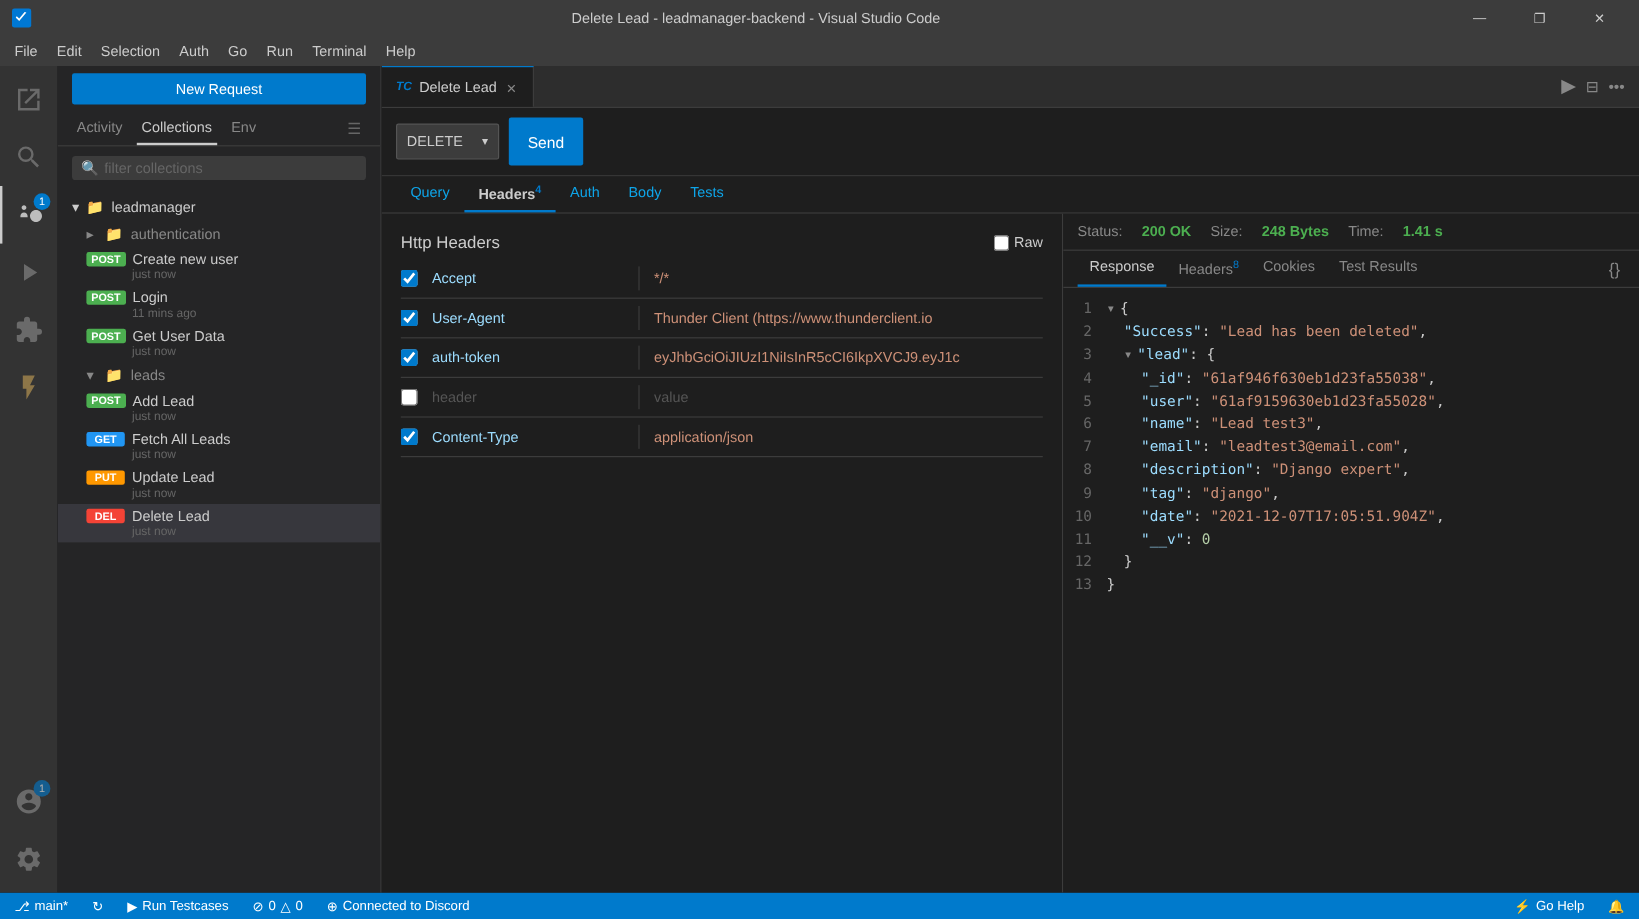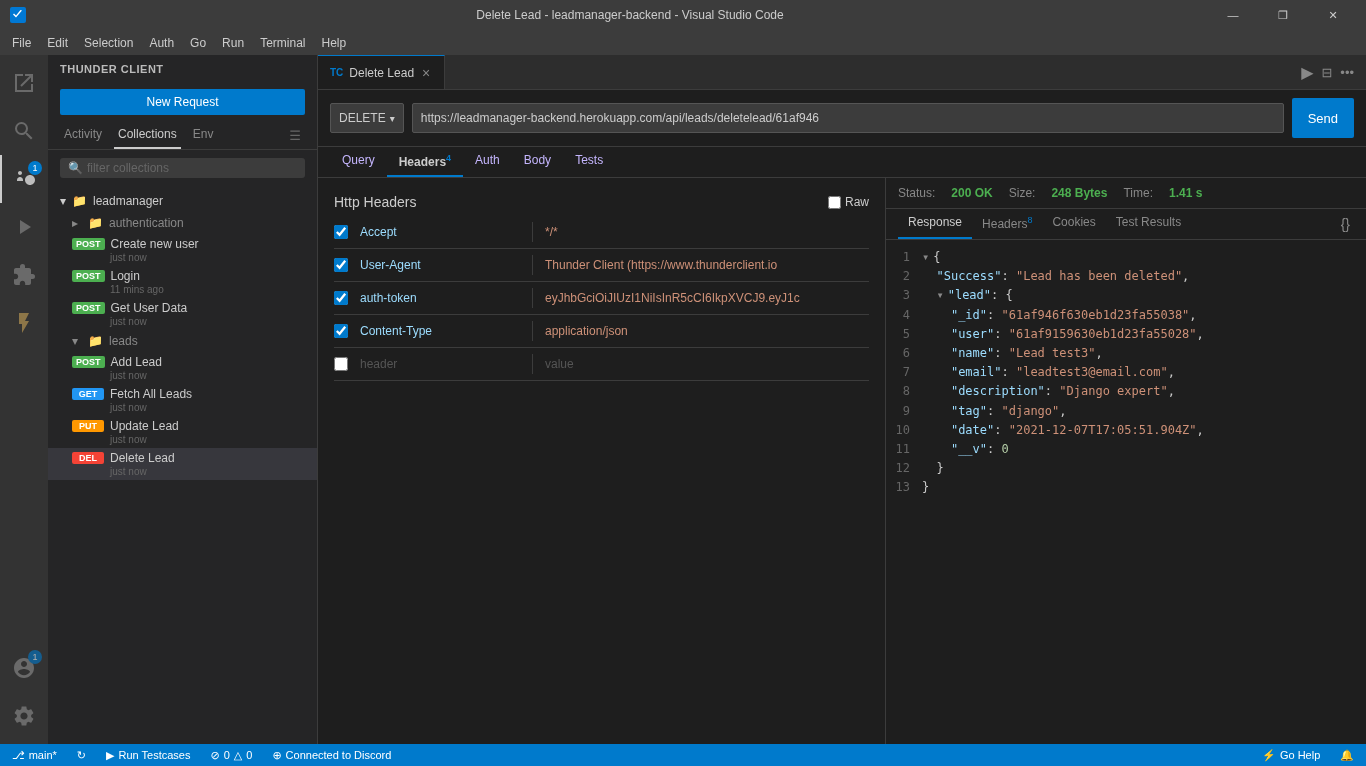--- a/index.html
+++ b/index.html
@@ -52,31 +52,31 @@
     .request-time { font-size: 10px; color: #666; margin-top: 1px; padding-left: 38px; }
 
     
     .editor-area { flex: 1; display: flex; flex-direction: column; background: #1e1e1e; overflow: hidden; }
 
     
     .tabs-bar { height: 35px; background: #2d2d2d; display: flex; align-items: stretch; border-bottom: 1px solid #3c3c3c; }
     .tab { display: flex; align-items: center; gap: 6px; padding: 0 12px; font-size: 12px; cursor: pointer; border-right: 1px solid #3c3c3c; color: #888; min-width: 120px; }
     .tab.active { background: #1e1e1e; color: #cccccc; border-top: 1px solid #007acc; }
     .tab-close { font-size: 14px; color: #888; cursor: pointer; padding: 2px; }
-    .tc-badge { font-size: 10px; color: #007acc; font-weight: bold; }
+    .tc-badge { font-size: 10px; color: #007acc; font-weight: bold; font-style: italic; }
 
     
     .request-bar { display: flex; align-items: center; gap: 8px; padding: 8px 12px; background: #1e1e1e; border-bottom: 1px solid #3c3c3c; }
-    .method-select { background: #3c3c3c; color: #cccccc; border: 1px solid #555; padding: 4px 8px; font-size: 12px; cursor: pointer; border-radius: 2px; display: flex; align-items: center; gap: 4px; height: 30px; }
+    .method-select { background: #3c3c3c; color: #cccccc; border: 1px solid #555; padding: 4px 8px; font-size: 12px; cursor: pointer; border-radius: 2px; display: flex; align-items: center; gap: 16px; height: 30px; }
     .url-input { flex: 1; background: #3c3c3c; border: 1px solid #555; color: #cccccc; padding: 4px 8px; font-size: 12px; border-radius: 2px; outline: none; height: 30px; }
     .send-btn { background: #007acc; color: white; border: none; padding: 4px 16px; font-size: 13px; cursor: pointer; border-radius: 2px; height: 40px; }
 
     
     .request-tabs { display: flex; padding: 0 12px; border-bottom: 1px solid #3c3c3c; background: #1e1e1e; }
-    .req-tab { padding: 6px 12px; font-size: 12px; cursor: pointer; color: #c4b5fd; border-bottom: 2px solid transparent; }
+    .req-tab { padding: 6px 12px; font-size: 12px; cursor: pointer; color: #0ea5e9; border-bottom: 2px solid transparent; }
     .req-tab.active { color: #cccccc; border-bottom: 2px solid #007acc; font-weight: bold; }
     .req-tab sup { font-size: 9px; color: #007acc; }
 
     
     .content-split { flex: 1; display: flex; overflow: hidden; }
 
     
     .request-panel { flex: 1; padding: 16px; overflow-y: auto; border-right: 1px solid #3c3c3c; }
     .headers-title { font-size: 14px; color: #cccccc; margin-bottom: 12px; display: flex; justify-content: space-between; align-items: center; }
     .raw-checkbox { display: flex; align-items: flex-end; gap: 4px; font-size: 12px; }
@@ -188,21 +188,20 @@
       </div>
       <div class="activity-icon">
         <svg viewBox="0 0 24 24" fill="currentColor" opacity="0.6">
             <path d="M19.14 12.94c.04-.3.06-.61.06-.94 0-.32-.02-.64-.07-.94l2.03-1.58c.18-.14.23-.41.12-.61l-1.92-3.32c-.12-.22-.37-.29-.59-.22l-2.39.96c-.5-.38-1.03-.7-1.62-.94l-.36-2.54c-.04-.24-.24-.41-.48-.41h-3.84c-.24 0-.43.17-.47.41l-.36 2.54c-.59.24-1.13.57-1.62.94l-2.39-.96c-.22-.08-.47 0-.59.22L2.74 8.87c-.12.21-.08.47.12.61l2.03 1.58c-.05.3-.09.63-.09.94s.02.64.07.94l-2.03 1.58c-.18.14-.23.41-.12.61l1.92 3.32c.12.22.37.29.59.22l2.39-.96c.5.38 1.03.7 1.62.94l.36 2.54c.05.24.24.41.48.41h3.84c.24 0 .44-.17.47-.41l.36-2.54c.59-.24 1.13-.56 1.62-.94l2.39.96c.22.08.47 0 .59-.22l1.92-3.32c.12-.22.07-.47-.12-.61l-2.01-1.58zM12 15.6c-1.98 0-3.6-1.62-3.6-3.6s1.62-3.6 3.6-3.6 3.6 1.62 3.6 3.6-1.62 3.6-3.6 3.6z"></path>
           </svg>
       </div>
     </div>
   </div>
 
   <div class="sidebar">
-    <div class="sidebar-header">THUNDER CLIENT</div>
     <div class="new-request-btn">New Request</div>
     <div class="sidebar-tabs">
       <div class="sidebar-tab">Activity</div>
       <div class="sidebar-tab active">Collections</div>
       <div class="sidebar-tab">Env</div>
       <div style="margin-left: auto; display: flex; align-items: center; cursor: pointer; color: #666; padding-right: 4px;">☰</div>
     </div>
     <div class="sidebar-search">
       <span style="color: #666; margin-right: 4px; font-size: 12px;">🔍</span>
       <input type="text" placeholder="filter collections" style="">
@@ -295,21 +294,20 @@
         <span style="color:#888; cursor:pointer;">⊟</span>
         <span style="color:#888; cursor:pointer;">•••</span>
       </div>
     </div>
 
     <div class="request-bar">
       <div class="method-select">
         <span>DELETE</span>
         <span style="font-size:10px;">▾</span>
       </div>
-      <input class="url-input" type="text" value="https://leadmanager-backend.herokuapp.com/api/leads/deletelead/61af946" style="">
       <button class="send-btn">Send</button>
     </div>
 
     <div class="request-tabs">
       <div class="req-tab">Query</div>
       <div class="req-tab active">Headers<sup>4</sup></div>
       <div class="req-tab">Auth</div>
       <div class="req-tab">Body</div>
       <div class="req-tab">Tests</div>
     </div>
@@ -337,30 +335,30 @@
           <div class="header-divider"></div>
           <input class="header-value" type="text" value="Thunder Client (https://www.thunderclient.io" style="">
         </div>
         <div class="header-row">
           <input type="checkbox" checked="" style="">
           <input class="header-key" type="text" value="auth-token" style="">
           <div class="header-divider"></div>
           <input class="header-value" type="text" value="eyJhbGciOiJIUzI1NiIsInR5cCI6IkpXVCJ9.eyJ1c" style="">
         </div>
         <div class="header-row">
+          <input type="checkbox" style="">
+          <input class="header-key" type="text" placeholder="header" style="">
+          <div class="header-divider"></div>
+          <input class="header-value" type="text" placeholder="value" style="">
+        </div>
+        <div class="header-row">
           <input type="checkbox" checked="" style="">
           <input class="header-key" type="text" value="Content-Type" style="">
           <div class="header-divider"></div>
           <input class="header-value" type="text" value="application/json" style="">
-        </div>
-        <div class="header-row">
-          <input type="checkbox" style="">
-          <input class="header-key" type="text" placeholder="header" style="">
-          <div class="header-divider"></div>
-          <input class="header-value" type="text" placeholder="value" style="">
         </div>
       </div>
 
       <div class="response-panel">
         <div class="response-status-bar">
           <span class="status-label">Status:</span>
           <span class="status-ok">200 OK</span>
           <span class="status-label">Size:</span>
           <span class="size-val">248 Bytes</span>
           <span class="status-label">Time:</span>

